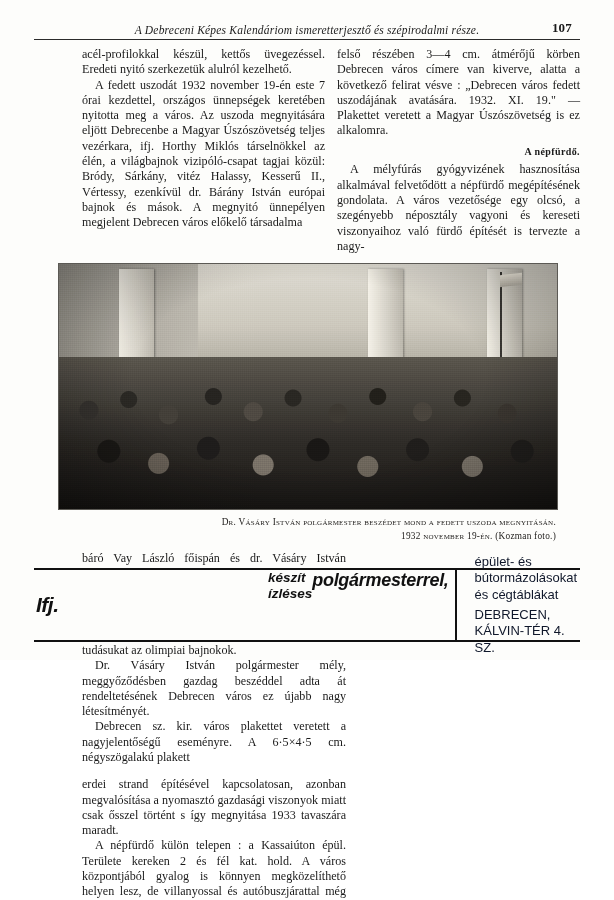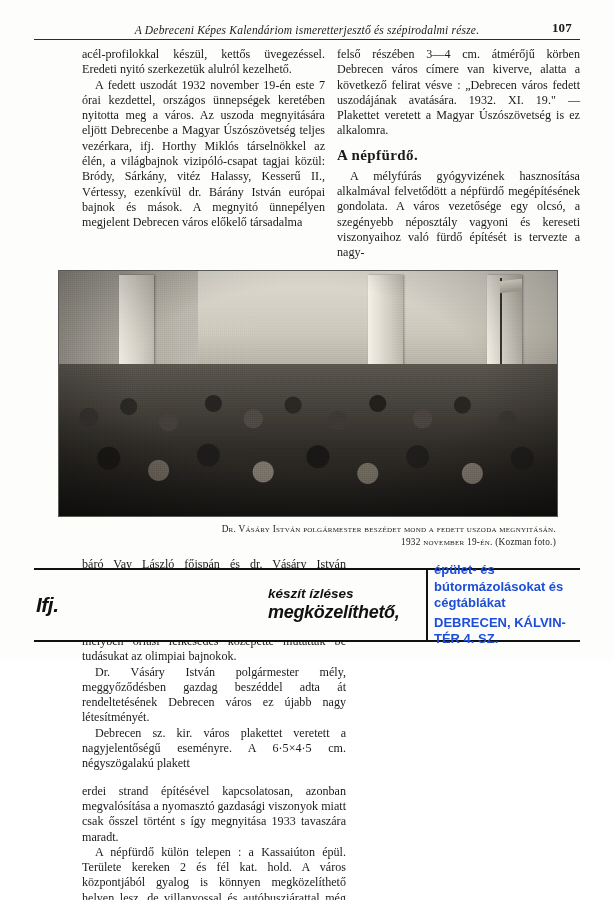--- a/index.html
+++ b/index.html
@@ -62,22 +62,22 @@
     text-justify: inter-word;
     hyphens: manual;
   }
   .col p {
     margin: 0;
     text-indent: 13px;
   }
   .col p.noindent { text-indent: 0; }
 
   .subhead {
-    text-align: left;
-    font-size: 15px;
+    text-align: right;
+    font-size: 10px;
     margin: 7px 0 4px 0;
     font-family: "Liberation Serif", serif;
     letter-spacing: 0.4px;
   }
 
   
   .figure {
     margin: 9px 0 0 0;
     padding: 0 24px;
   }
@@ -191,44 +191,43 @@
     font-size: 31px;
     letter-spacing: -0.5px;
     color: #111;
     padding-left: 2px;
     white-space: nowrap;
   }
   .ad-name .small { font-size: 21px; margin-right: 4px; }
   .ad-mid {
     flex: 0 0 152px;
     display: flex;
-    flex-direction: column;
     justify-content: center;
     font-family: "Liberation Sans", sans-serif;
     font-weight: bold;
     font-style: italic;
     line-height: 1.18;
     font-size: 14px;
     color: #111;
     padding-right: 6px;
   }
   .ad-mid .l1 { font-size: 13.5px; }
   .ad-mid .l2 { font-size: 18px; letter-spacing: -0.3px; }
   .ad-right {
     flex: 1;
     border-left: 2.5px solid #111;
     display: flex;
     flex-direction: column;
     justify-content: center;
-    padding-left: 6px;
+    padding-left: 18px;
     font-family: "Liberation Sans", sans-serif;
-    font-weight: bold;
+    font-weight: normal;
     font-size: 13px;
     line-height: 1.28;
-    color: #1d4ed8;
+    color: #0f172a;
   }
   .ad-right .addr { font-size: 13px; margin-top: 3px; }
 </style>
 </head>
 <body>
 
 <div class="page">
 
   <div class="runhead">
     <span class="title">A Debreceni Képes Kalendáriom ismeretterjesztő és szépirodalmi része.</span>
@@ -280,21 +279,21 @@
       <p>A telken két, egyenként 600 m²-es medence épül, valamint egy kisebb gyermekluibickoló medence.</p>
     </div>
   </div>
 
   <div class="ad">
     <div class="ad-name">
       <span class="small">Ifj.</span>
     </div>
     <div class="ad-mid">
       <span class="l1">készít ízléses</span>
-      <span class="l2">megközelíthető,</span>
+      <span class="l2">polgármesterrel,</span>
     </div>
     <div class="ad-right">
       <span>épület- és bútormázolásokat és cégtáblákat</span>
       <span class="addr">DEBRECEN, KÁLVIN-TÉR 4. SZ.</span>
     </div>
   </div>
 
 </div>
 
 </body></html>

